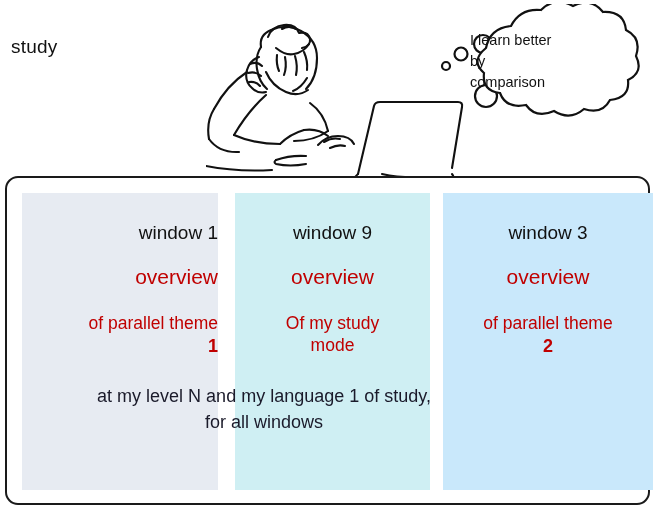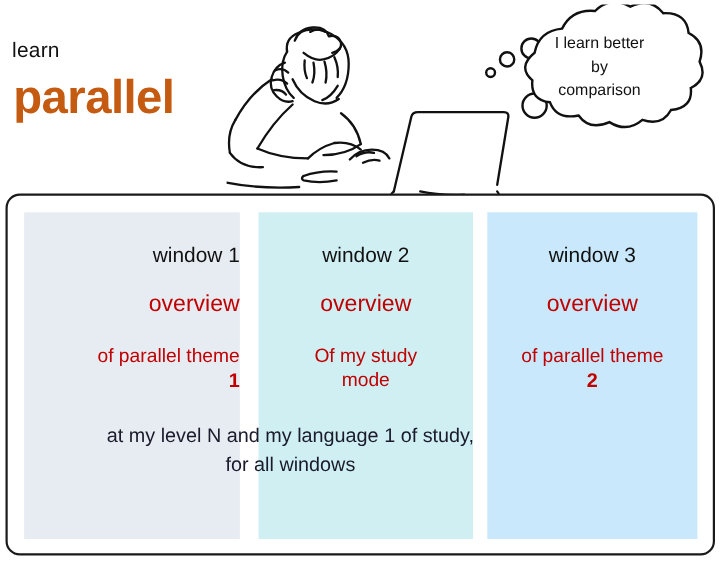--- a/index.html
+++ b/index.html
@@ -23,21 +23,21 @@
     position:absolute;left:12px;top:68px;
     font-size:43px;font-weight:bold;color:#c55a11;
     letter-spacing:-0.5px;white-space:nowrap;line-height:1;
   }
 
   
   #illustration{position:absolute;left:206px;top:0px;width:260px;height:180px;}
   #thought-bubble{position:absolute;left:440px;top:4px;width:212px;height:132px;}
   #bubble-text{
     position:absolute;left:470px;top:30px;width:150px;
-    text-align:center;font-size:14.5px;color:#111;line-height:1.45;
+    text-align:left;font-size:14.5px;color:#111;line-height:1.45;
   }
   #bubble-text span{display:block;}
 
   
   #outer-box{
     position:absolute;left:5px;top:176px;
     width:645px;height:329px;
     border:2.5px solid #1a1a1a;
     border-radius:13px;
     box-sizing:border-box;
@@ -45,21 +45,21 @@
   }
 
   
   .window{
     position:absolute;top:193px;height:297px;
     box-sizing:border-box;
     text-align:center;
   }
   #window-1{left:22px;width:196px;background:#e7ebf2;text-align:right;}
   #window-2{left:235px;width:195px;background:#cfeff3;}
-  #window-3{left:443px;width:191px;background:#c9e8fb;}
+  #window-3{left:443px;width:210px;background:#c9e8fb;}
 
   .win-title{
     position:absolute;left:0;right:0;top:29px;
     font-size:19px;color:#111111;white-space:nowrap;
   }
   .win-overview{
     position:absolute;left:0;right:0;top:72px;
     font-size:21px;font-weight:normal;color:#c00000;white-space:nowrap;
   }
   .win-sub{
@@ -74,22 +74,21 @@
     position:absolute;left:22px;top:383px;width:484px;
     text-align:center;font-size:18px;color:#1a1a2a;line-height:1.45;
   }
   #caption span{display:block;}
 </style>
 </head>
 <body>
 
 <div class="canvas">
 
-  <div id="mode-label">learn</div>
-  <div id="mode-value">parallel</div>
+  <div id="mode-label">study</div>
 
   <svg id="illustration" viewBox="0 0 260 180">
     <g fill="none" stroke="#111111" stroke-width="2.1" stroke-linecap="round" stroke-linejoin="round">
 
       <path d="M62 37 q4 -11 16 -12 q12 -1 15 8 q9 -2 11 6 q1 7 -8 9"></path>
       <path d="M76 29 q7 -4 14 0"></path>
 
       <path d="M55 47 q-2 -12 10 -17 q16 -7 30 1 q16 9 16 27 q0 20 -11 31"></path>
       <path d="M55 47 q-6 9 -4 22 q2 13 10 20"></path>
 
@@ -173,21 +172,21 @@
   <div class="window" id="window-1">
     <div class="win-title">window 1</div>
     <div class="win-overview">overview</div>
     <div class="win-sub">
       <span class="txt">of parallel theme</span>
       <span class="num">1</span>
     </div>
   </div>
 
   <div class="window" id="window-2">
-    <div class="win-title">window 2</div>
+    <div class="win-title">window 9</div>
     <div class="win-overview">overview</div>
     <div class="win-sub">
       <span class="txt">Of my study</span>
       <span class="txt">mode</span>
     </div>
   </div>
 
   <div class="window" id="window-3">
     <div class="win-title">window 3</div>
     <div class="win-overview">overview</div>

